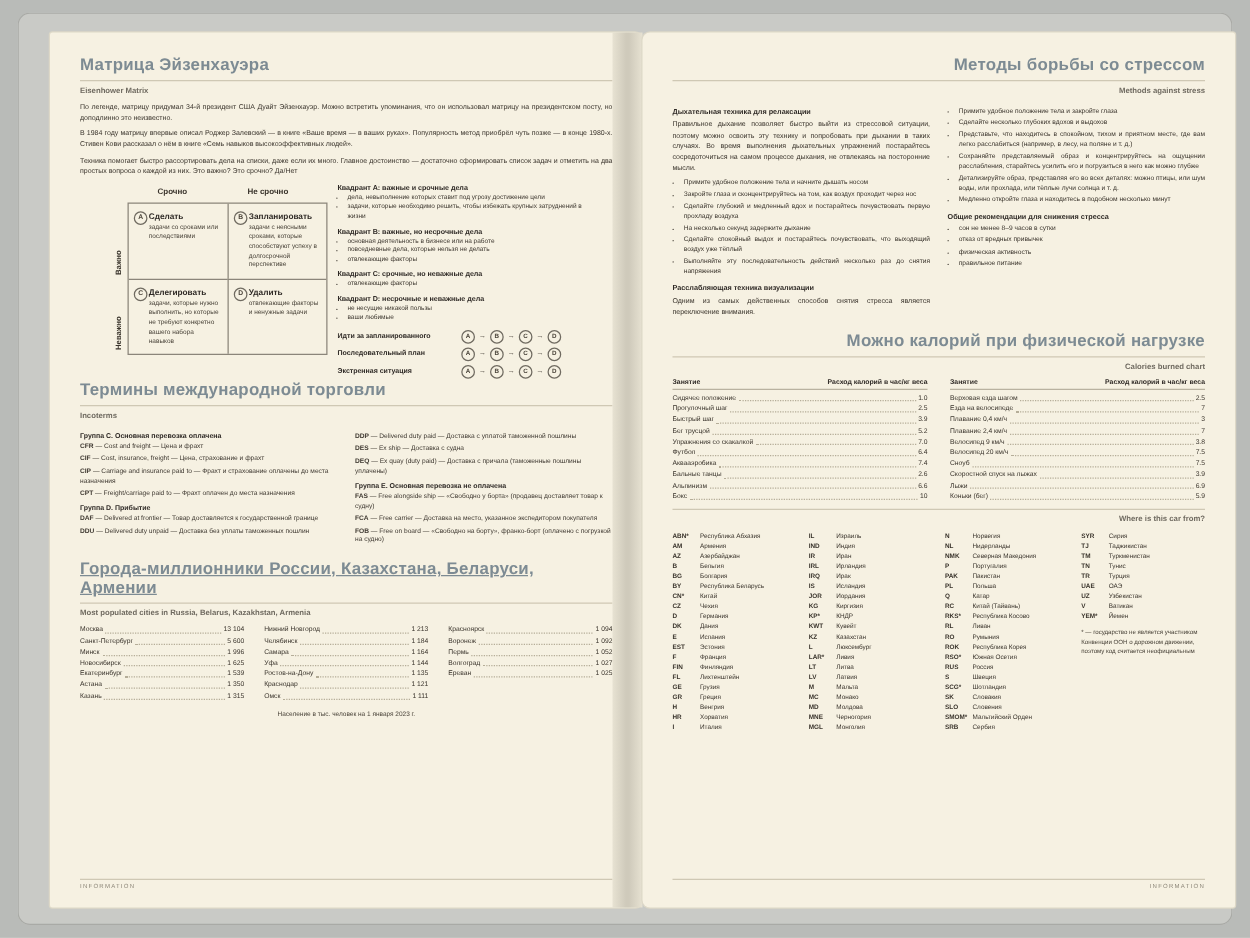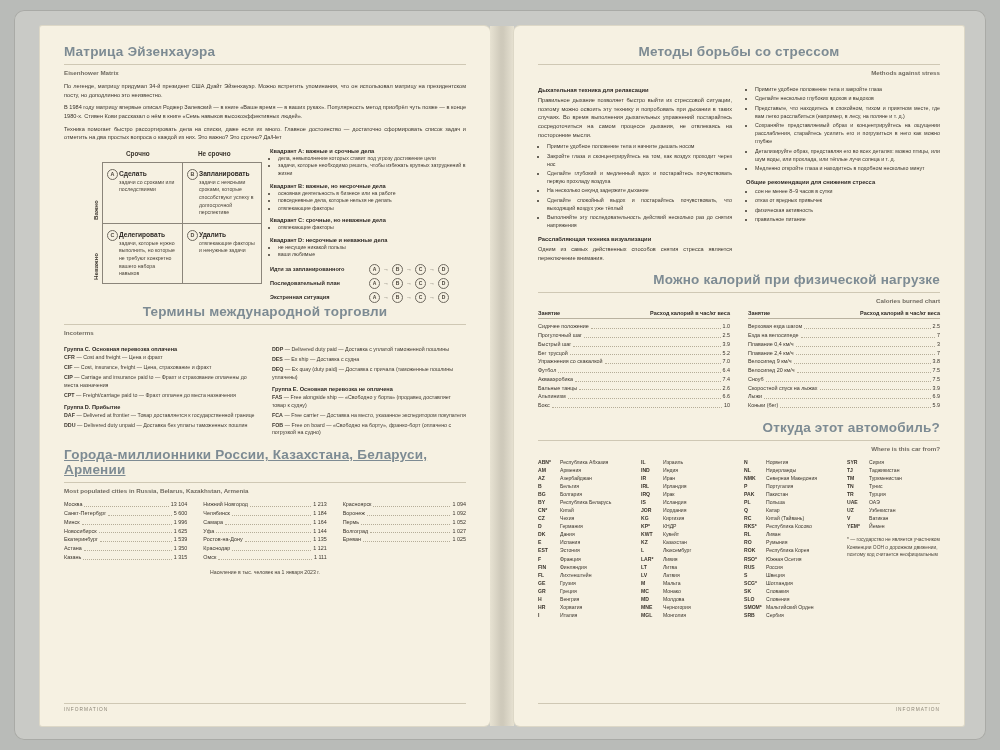--- a/index.html
+++ b/index.html
@@ -12,20 +12,21 @@
   .spread{
     position:absolute;left:14px;top:10px;width:972px;height:730px;
     background:#c9cac6;
     border-radius:10px;
     box-shadow:inset 0 0 0 1px #a9aaa6;
   }
   .page{
     position:absolute;top:16px;height:700px;
     background:#f6f1e2;
     box-shadow:0 0 0 1px #ddd8c7;
+    padding-left:24px;
   }
   .page.left{left:26px;width:450px;border-radius:2px 6px 6px 2px;}
   .page.right{left:500px;width:450px;border-radius:6px 2px 2px 6px;}
   .gutter{
     position:absolute;left:476px;top:16px;width:24px;height:700px;
     background:linear-gradient(90deg,#e7e2d2 0%,#cfcabb 45%,#cfcabb 55%,#e7e2d2 100%);
   }
   .inner{position:absolute;left:24px;right:24px;top:18px;}
 
   h2.section{
@@ -203,21 +204,21 @@
               <span class="chip">B</span>
                 <span class="arrow">→</span>
               <span class="chip">C</span>
                 <span class="arrow">→</span>
               <span class="chip">D</span>
             </div>
           </div>
         </div>
       </div>
 
-      <h2 class="section" style="margin-top:6px;text-align:center;">Термины международной торговли</h2>
+      <h2 class="section" style="margin-top:6px;">Термины международной торговли</h2>
       <div class="section-rule"></div>
       <div class="sub-en">Incoterms</div>
 
       <div class="two-col">
         <div>
           <div class="grp">Группа C. Основная перевозка оплачена</div>
           <div class="term"><b>CFR</b> <span>— Cost and freight — Цена и фрахт</span></div>
           <div class="term"><b>CIF</b> <span>— Cost, insurance, freight — Цена, страхование и фрахт</span></div>
           <div class="term"><b>CIP</b> <span>— Carriage and insurance paid to — Фрахт и страхование оплачены до места назначения</span></div>
           <div class="term"><b>CPT</b> <span>— Freight/carriage paid to — Фрахт оплачен до места назначения</span></div>
@@ -350,21 +351,21 @@
     </div>
 
     <div class="footer">INFORMATION</div>
   </div>
 
   <div class="gutter"></div>
 
   <div class="page right">
     <div class="inner">
 
-      <h2 class="section" style="text-align:center;">Методы борьбы со стрессом</h2>
+      <h2 class="section" style="text-align:right;">Методы борьбы со стрессом</h2>
       <div class="section-rule"></div>
       <div class="sub-en right">Methods against stress</div>
 
       <div class="two-col">
         <div>
           <div class="mini-h">Дыхательная техника для релаксации</div>
           <p class="body">Правильное дыхание позволяет быстро выйти из стрессовой ситуации, поэтому можно освоить эту технику и попробовать при дыхании в таких случаях. Во время выполнения дыхательных упражнений постарайтесь сосредоточиться на самом процессе дыхания, не отвлекаясь на посторонние мысли.</p>
           <ul class="bul">
             <li>Примите удобное положение тела и начните дышать носом</li>
             <li>Закройте глаза и сконцентрируйтесь на том, как воздух проходит через нос</li>
@@ -507,21 +508,20 @@
               <span class="vl">6.9</span>
             </div>
           <div class="crow">
               <span class="nm">Коньки (бег)</span>
               <span class="dots"></span>
               <span class="vl">5.9</span>
             </div>
         </div>
       </div>
 
-      <h2 class="section" style="text-align:right;margin-top:10px;">Откуда этот автомобиль?</h2>
       <div class="section-rule"></div>
       <div class="sub-en right">Where is this car from?</div>
 
       <div class="car">
         <div class="car-col">
           <div class="car-row">
               <span class="code">ABN*</span>
               <span class="cn">Республика Абхазия</span>
             </div>
           <div class="car-row">

